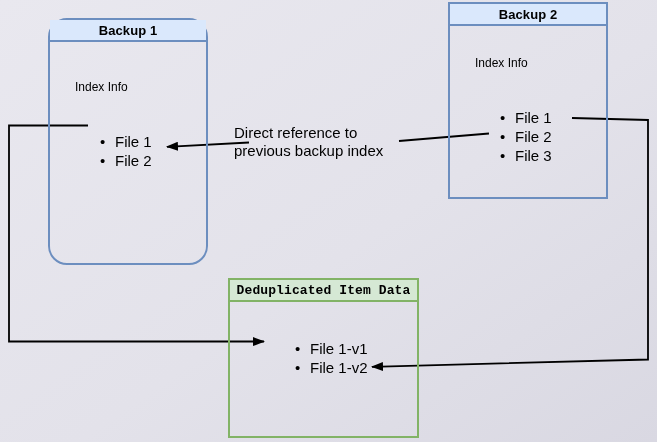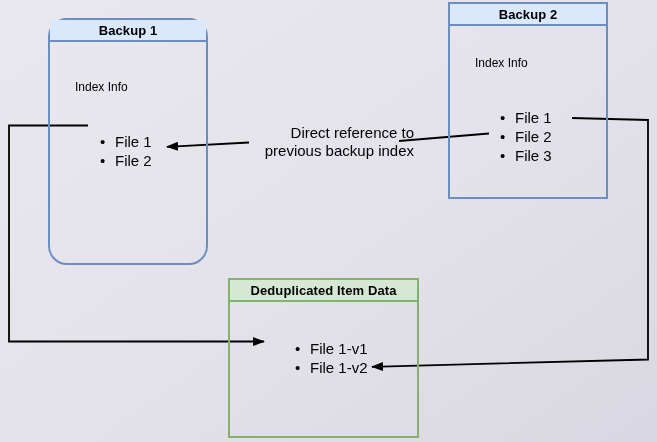--- a/index.html
+++ b/index.html
@@ -40,21 +40,21 @@
     box-sizing: border-box;
     height: 22px;
     display: flex;
     align-items: center;
     justify-content: center;
     font-size: 13px;
     font-weight: bold;
     letter-spacing: 0.1px;
   }
   .node-blue  .node-header { background: var(--blue-fill, #dae8fc);  border-bottom: 2px solid var(--blue-border, #6c8ebf); }
-  .node-green .node-header { background: var(--green-fill, #d5e8d4); border-bottom: 2px solid var(--green-border, #82b366); }
+  .node-green .node-header { background: var(--green-fill, #d5e8d4); border-bottom: 2px solid var(--green-border, #82b366); font-family: Liberation Mono, monospace; }
 
   .node-subtitle {
     position: absolute;
     font-size: 12px;
     line-height: 19px;
     white-space: nowrap;
   }
 
   ul.file-list {
     position: absolute;
@@ -88,21 +88,21 @@
 
   
   #box-dedup { left: 228px; top: 278px; width: 191px; height: 160px; }
   #box-dedup ul.file-list { left: 65px; top: 59px; }
 
   .edge-label {
     position: absolute;
     left: 234px;
     top: 124px;
     width: 180px;
-    text-align: right;
+    text-align: left;
     font-size: 15px;
     line-height: 18px;
     white-space: pre-line;
   }
 </style>
 </head>
 <body>
 
 <div class="canvas">
 

